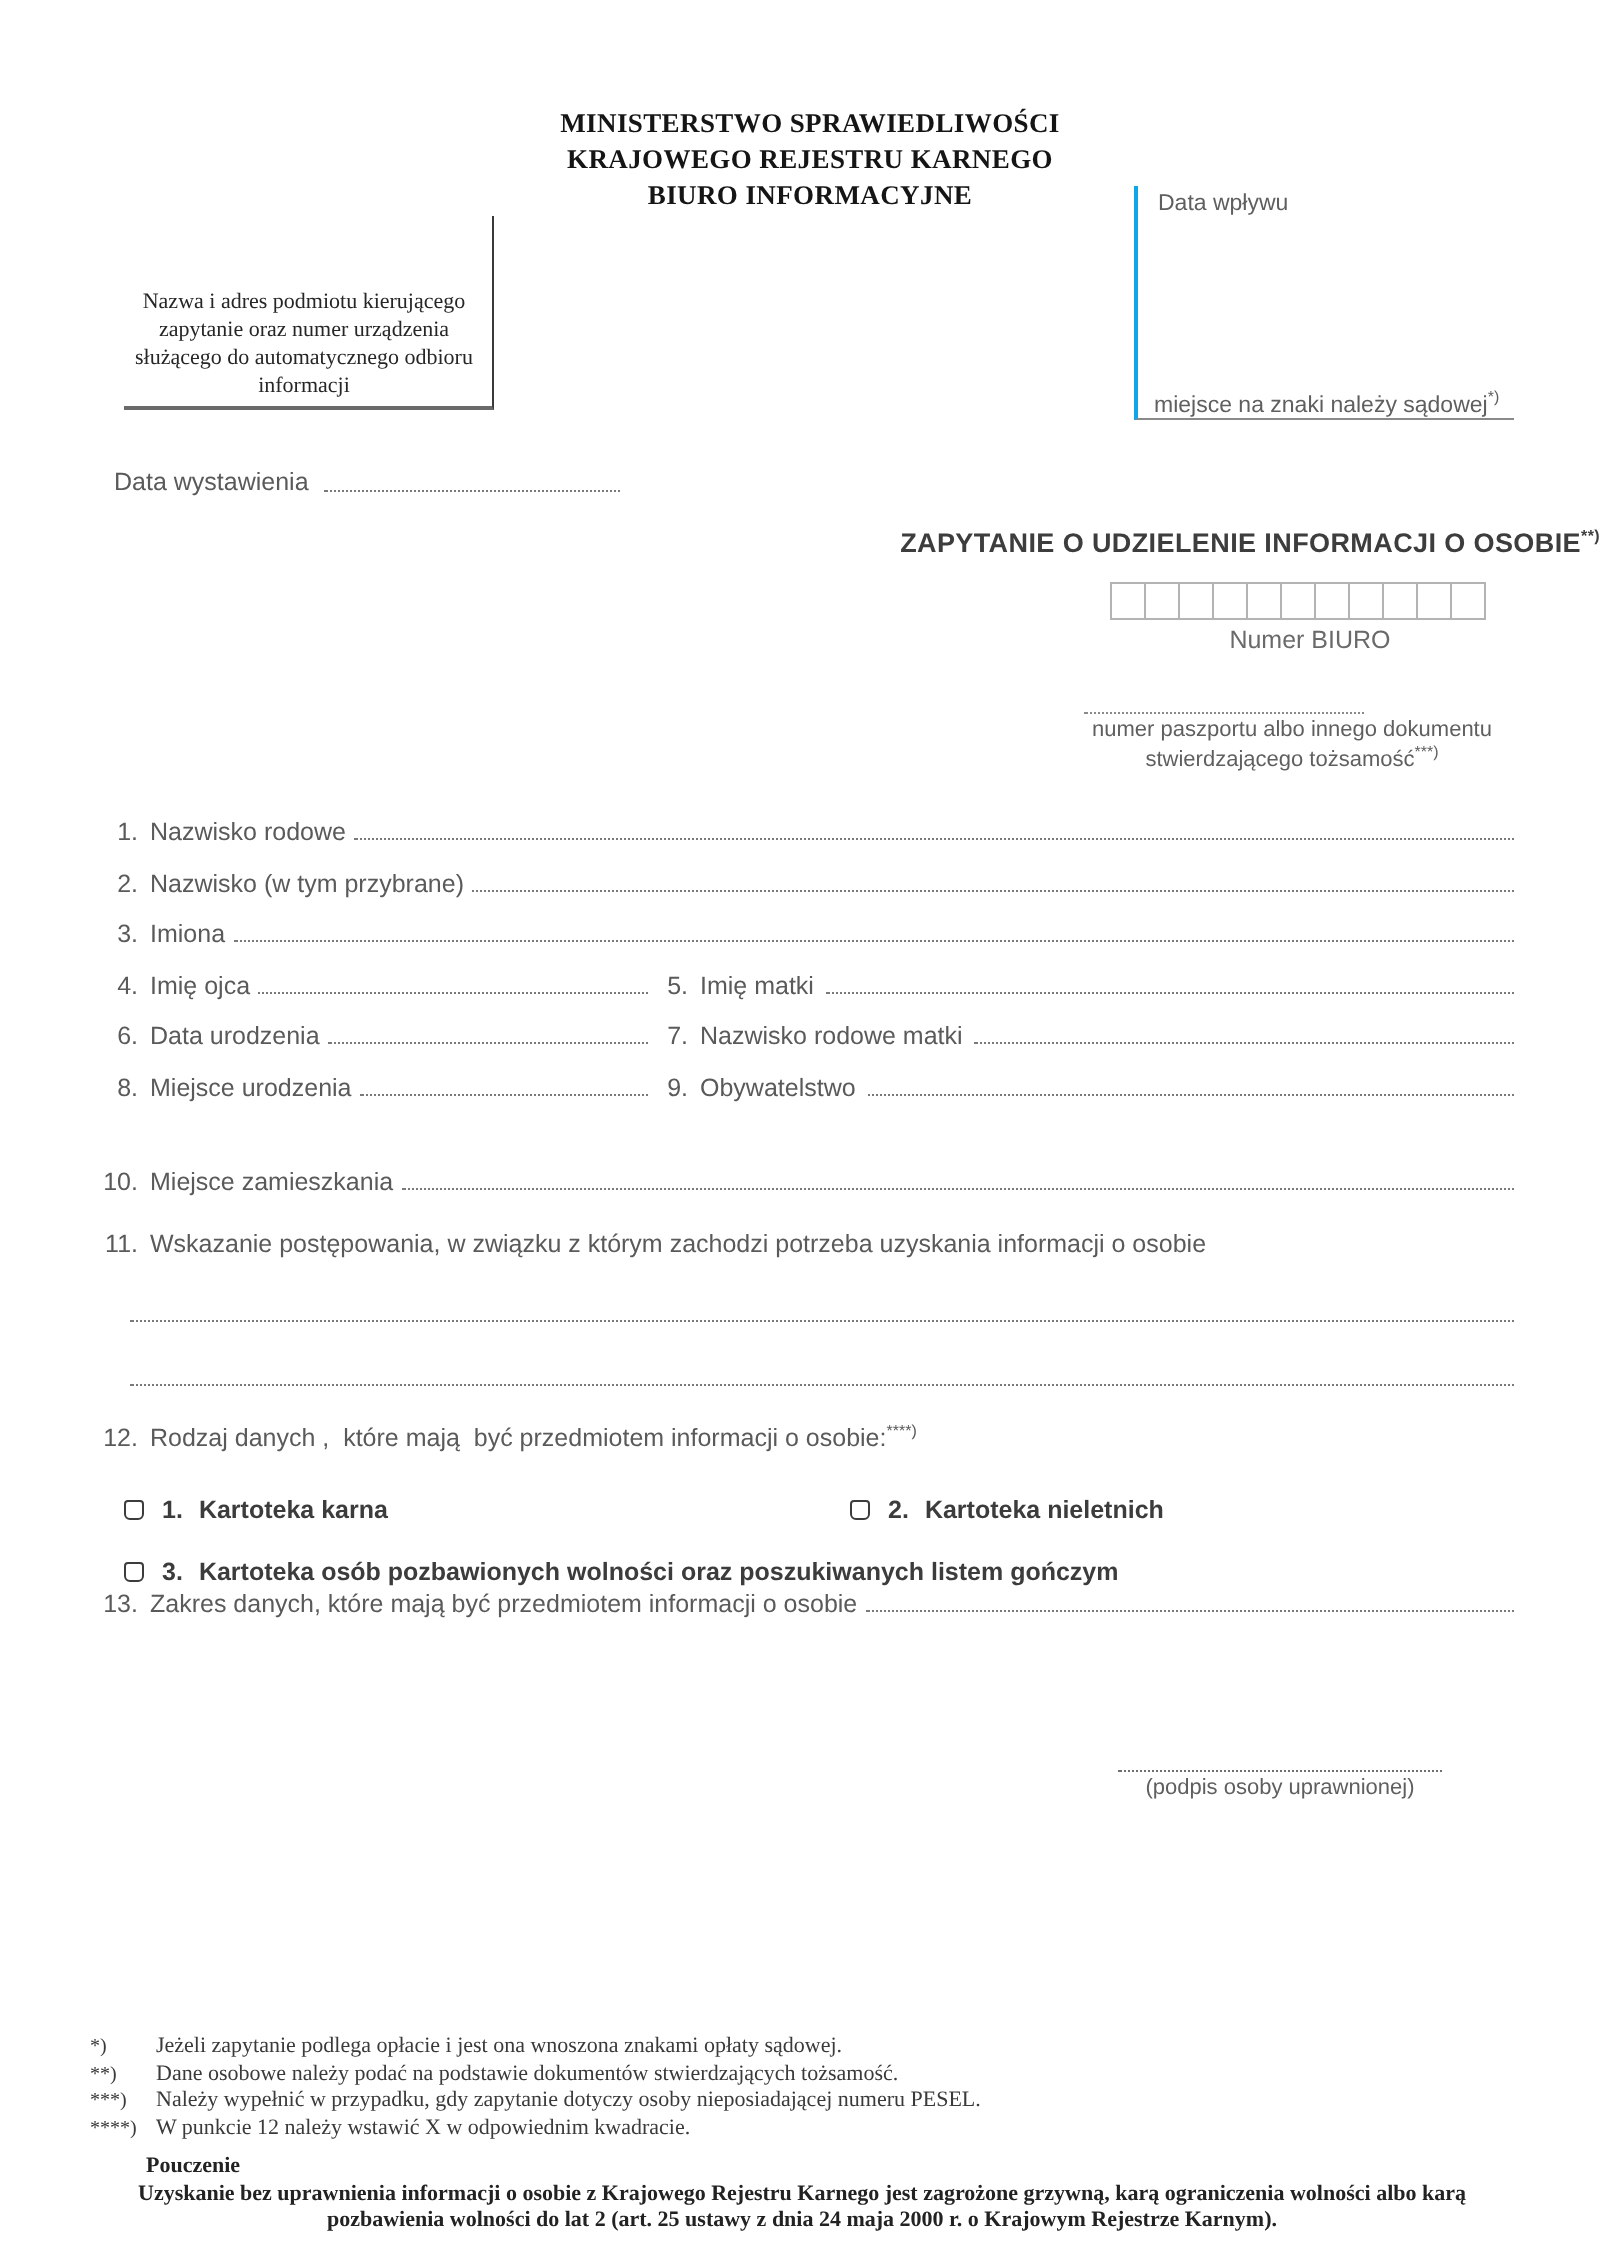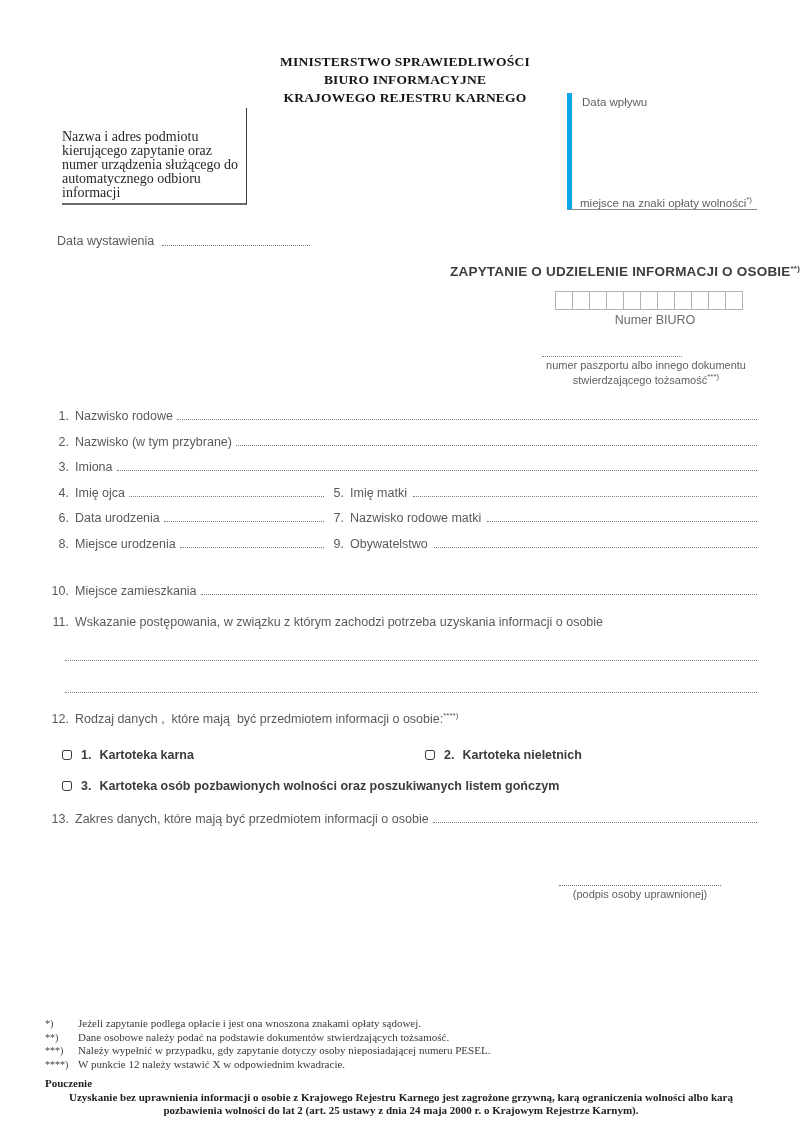--- a/index.html
+++ b/index.html
@@ -18,26 +18,26 @@
     font-weight:bold; font-size:13.5px; line-height:18px; color:#151515;
     letter-spacing:.2px;
   }
   .sender-box {
     position:absolute; left:62px; top:108px; width:185px; height:97px;
     border-right:1px solid #3a3a3a; border-bottom:2px solid #6a6a6a;
     display:flex; flex-direction:column; justify-content:flex-end;
   }
   .sender-box .txt {
     font-family:"Liberation Serif","DejaVu Serif",serif;
-    font-size:14px; line-height:14px; color:#262626;
-    text-align:left; padding:0 4px 3px 0;
+    font-size:11px; line-height:14px; color:#262626;
+    text-align:center; padding:0 4px 3px 0;
   }
   .receipt-box {
     position:absolute; left:567px; top:93px; width:190px; height:117px;
-    border-left:5px solid #0ea5e9; border-bottom:1px solid #8a8a8a;
+    border-left:2px solid #0ea5e9; border-bottom:1px solid #8a8a8a;
   }
   .receipt-box .top-label {
     position:absolute; left:10px; top:3px; font-size:11.5px; color:#5f5f5f;
   }
   .receipt-box .bottom-label {
     position:absolute; left:8px; bottom:0; font-size:11.5px; color:#5f5f5f;
     white-space:nowrap;
   }
   sup.ref { font-size:8px; vertical-align:super; line-height:0; }
 
@@ -100,41 +100,41 @@
   .signature .caption { font-size:11px; color:#5f5f5f; margin-top:2px; }
 
   
   .footnotes {
     position:absolute; left:45px; top:1017px; width:712px;
     font-family:"Liberation Serif","DejaVu Serif",serif;
     font-size:11px; line-height:12.6px; color:#3a3a3a;
   }
   .fn-row { display:flex; align-items:baseline; }
   .fn-marker { flex:none; width:33px; font-size:10px; }
-  .pouczenie-head { font-weight:bold; margin-top:6px; color:#222; }
+  .pouczenie-head { font-weight:bold; margin-top:6px; color:#222;margin-left:28px; }
   .pouczenie-text { font-weight:bold; color:#222; line-height:13.5px; margin-top:1px;text-align:center; }
 </style>
 </head>
 <body>
 
 <div class="page">
 
   <div class="ministry">
     <div>MINISTERSTWO SPRAWIEDLIWOŚCI</div>
+    <div>KRAJOWEGO REJESTRU KARNEGO</div>
     <div>BIURO INFORMACYJNE</div>
-    <div>KRAJOWEGO REJESTRU KARNEGO</div>
   </div>
 
   <div class="sender-box">
     <div class="txt">Nazwa i adres podmiotu kierującego zapytanie oraz numer urządzenia służącego do automatycznego odbioru informacji</div>
   </div>
 
   <div class="receipt-box">
     <div class="top-label">Data wpływu</div>
-    <div class="bottom-label"><span>miejsce na znaki opłaty wolności</span><sup class="ref">*)</sup></div>
+    <div class="bottom-label"><span>miejsce na znaki należy sądowej</span><sup class="ref">*)</sup></div>
   </div>
 
   <div class="issue-date">
     <span>Data wystawienia</span>
     <span class="fill"></span>
   </div>
 
   <div class="form-title"><span>ZAPYTANIE O UDZIELENIE INFORMACJI O OSOBIE</span><sup class="ref">**)</sup></div>
 
   <div class="pesel-wrap">
@@ -246,21 +246,21 @@
     </div>
 
     <div class="cb-row" style="margin-top:16px">
       <span class="cb-item">
         <span class="box"></span>
         <span class="cb-num">3.</span>
         <span>Kartoteka osób pozbawionych wolności oraz poszukiwanych listem gończym</span>
       </span>
     </div>
 
-    <div class="row" style="margin-top:17px">
+    <div class="row" style="">
       <span class="num">13.</span>
       <span class="lbl">Zakres danych, które mają być przedmiotem informacji o osobie</span>
       <span class="dots"></span>
     </div>
 
   </div>
 
   <div class="signature">
     <span class="dotline"></span>
     <div class="caption">(podpis osoby uprawnionej)</div>

